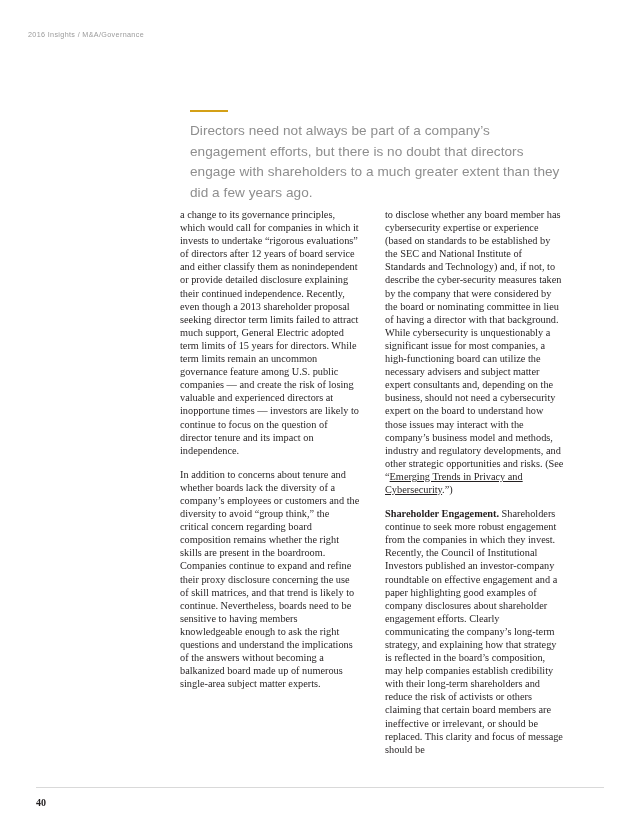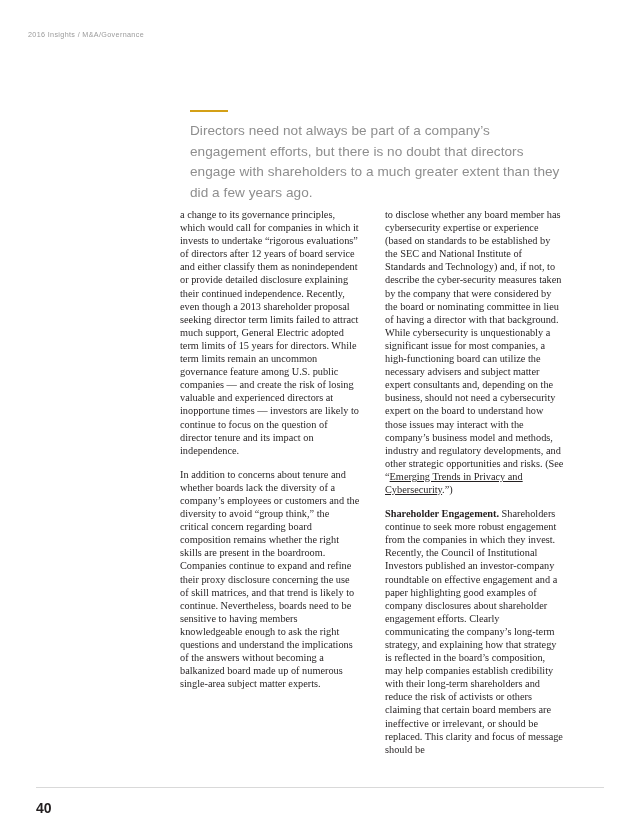--- a/index.html
+++ b/index.html
@@ -76,24 +76,24 @@
   .footer-rule {
     position: absolute;
     bottom: 40px;
     left: 36px;
     width: 568px;
     height: 1px;
     background: #d9d9d9;
   }
   .page-number {
     position: absolute;
-    bottom: 12px;
+    bottom: 20px;
     left: 36px;
-    font-family: Liberation Sans, sans-serif;
-    font-size: 14px;
+    font-family: Liberation Serif, serif;
+    font-size: 10px;
     font-weight: bold;
     color: #231f20;
   }
 </style>
 </head>
 <body>
 
 <div class="page">
 
   <div class="header-line">2016 Insights / M&amp;A/Governance</div>

